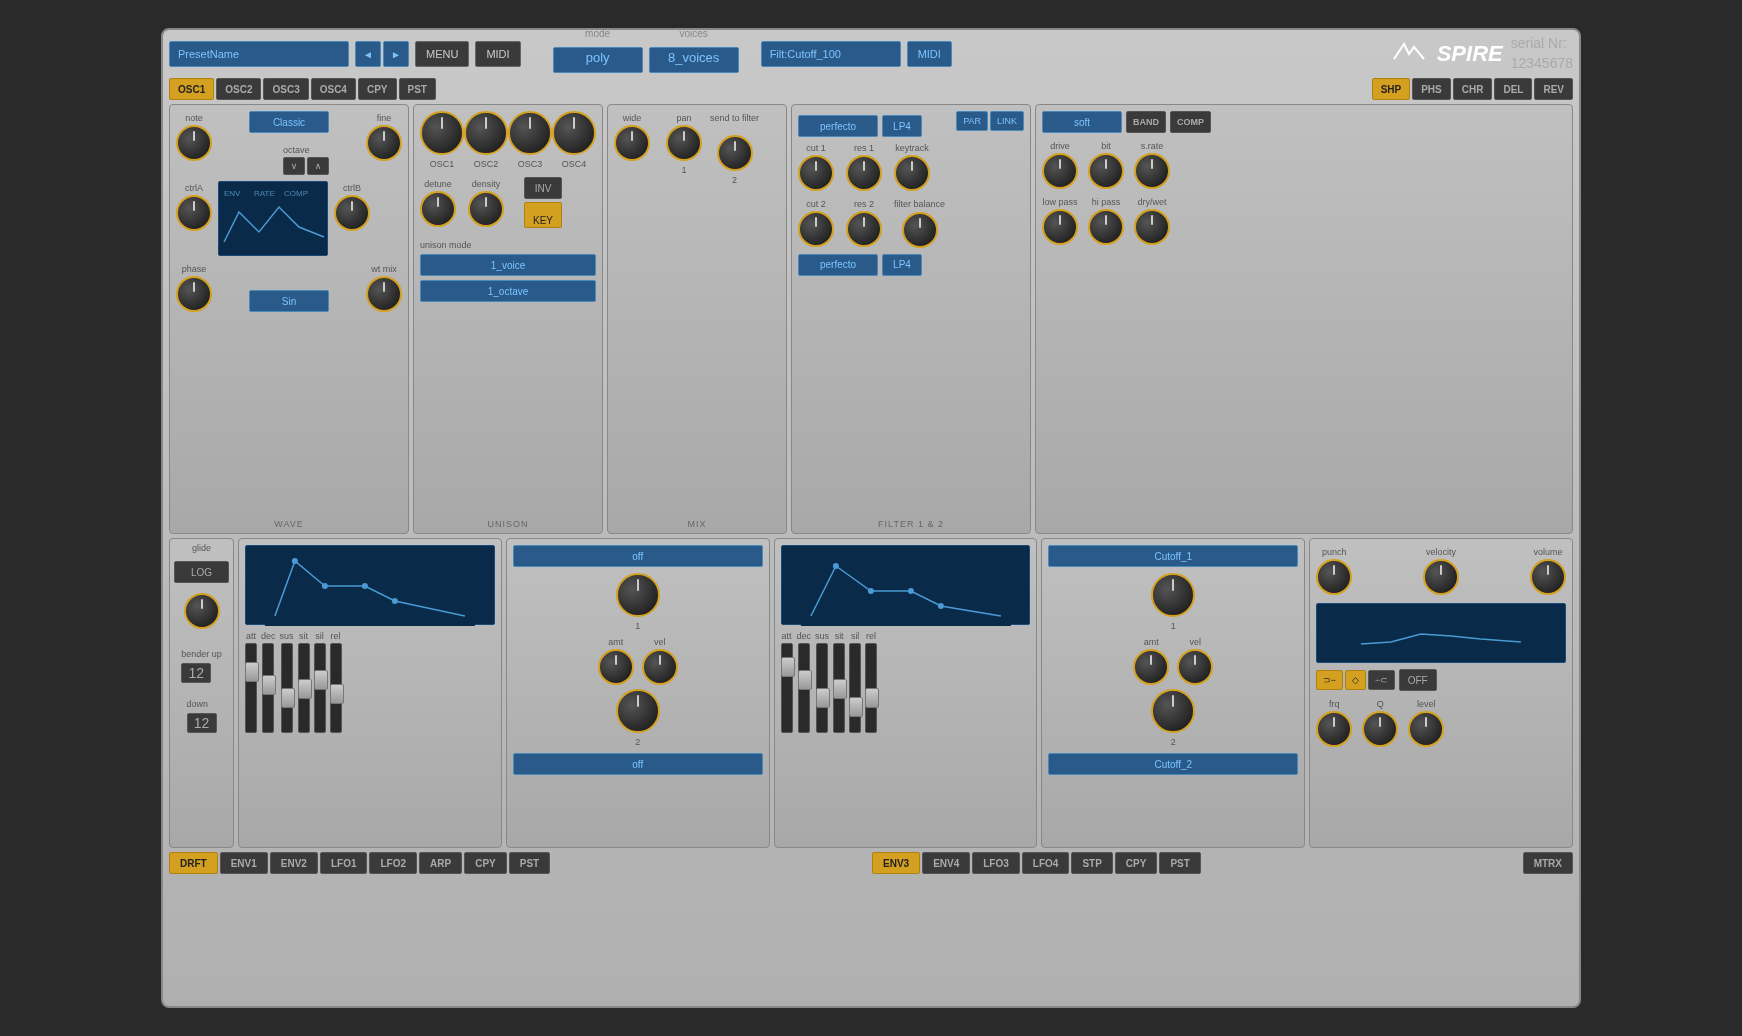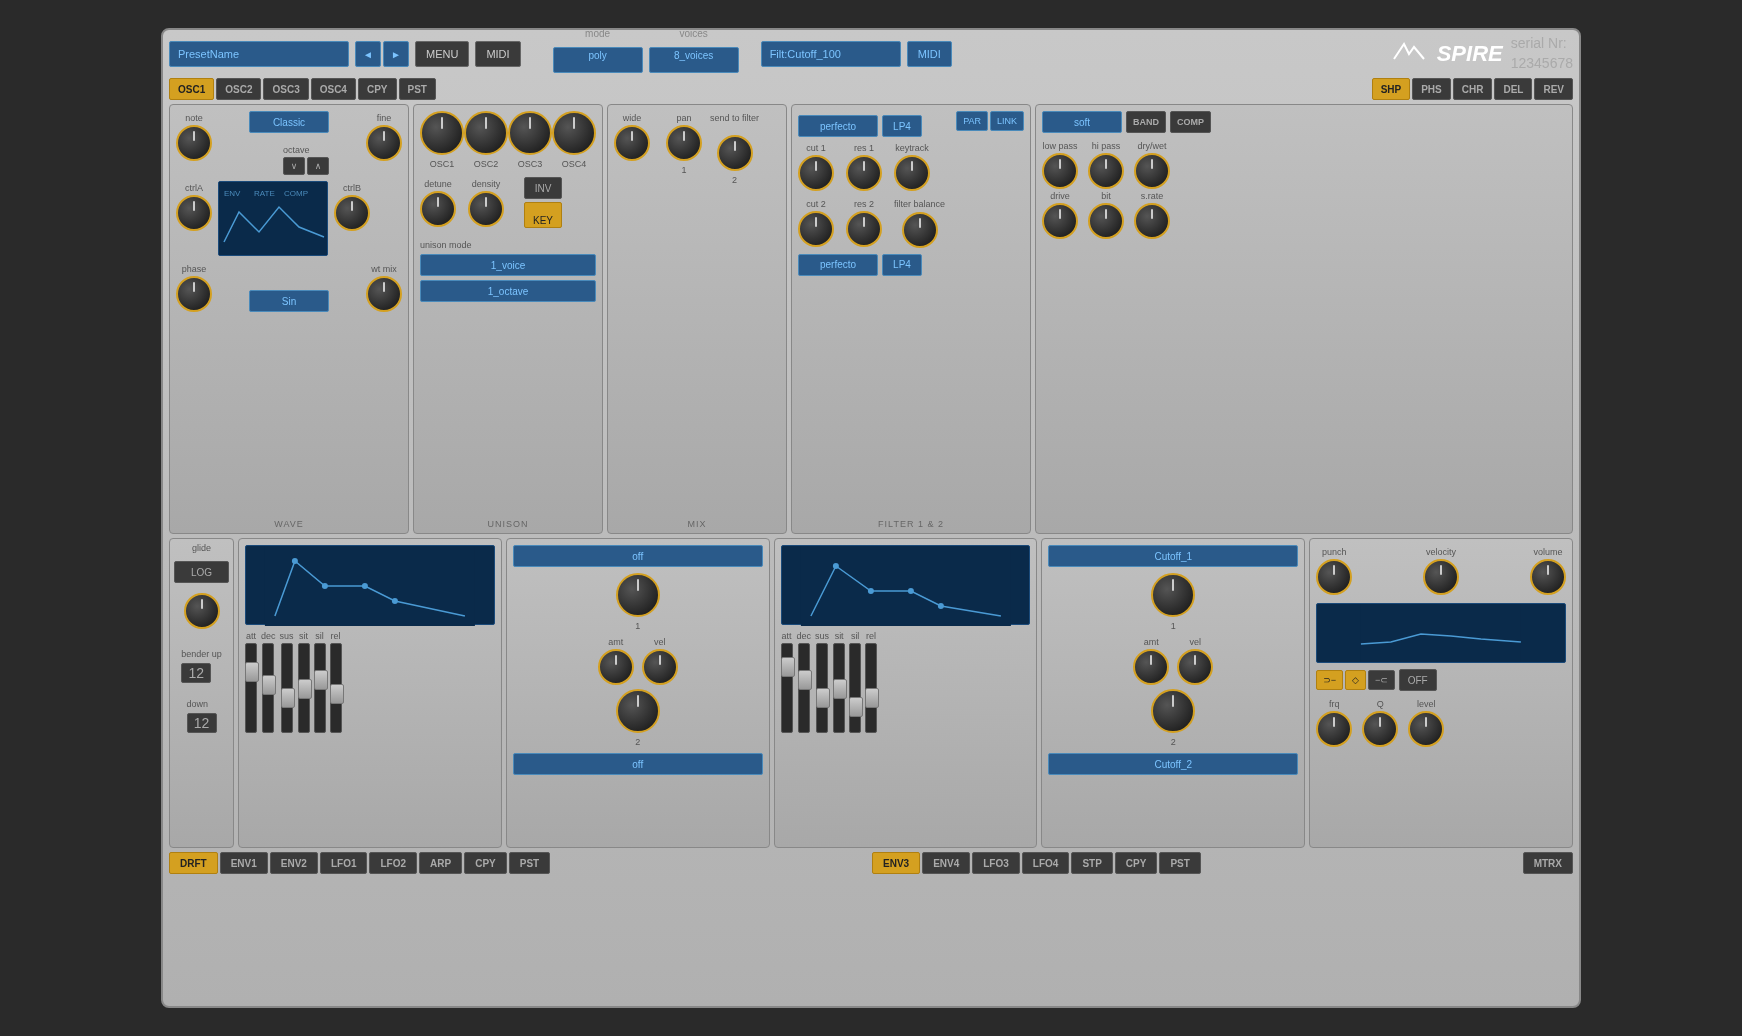--- a/index.html
+++ b/index.html
@@ -80,21 +80,21 @@
     .mode-group, .voices-group {
       display: flex;
       flex-direction: column;
       align-items: center;
     }
     .mode-select {
       background: #2a5a8a;
       color: #7cc4ff;
       border: 1px solid #4a8aba;
       padding: 2px 8px;
-      font-size: 10px;
+      font-size: 13px;
       height: 26px;
       border-radius: 2px;
       width: 90px;
       text-align: center;
     }
     .pitch-display {
       background: #2a5a8a;
       color: #7cc4ff;
       border: 1px solid #4a8aba;
       padding: 2px 8px;
@@ -686,45 +686,45 @@
       </div>
       <div class="panel-label">FILTER 1 &amp; 2</div>
     </div>
 
     <div class="panel fx-panel" style="min-width:200px;">
       <div style="display:flex;gap:4px;margin-bottom:6px;">
         <div class="blue-display" style="width:80px;">soft</div>
         <button class="osc-tab inactive" style="font-size:9px;padding:1px 6px;height:22px;">BAND</button>
         <button class="osc-tab inactive" style="font-size:9px;padding:1px 6px;height:22px;">COMP</button>
       </div>
+      <div style="display:flex;gap:10px;margin-bottom:6px;">
+        <div class="col">
+          <span class="knob-label">drive</span>
+          <div class="knob"></div>
+        </div>
+        <div class="col">
+          <span class="knob-label">bit</span>
+          <div class="knob"></div>
+        </div>
+        <div class="col">
+          <span class="knob-label">s.rate</span>
+          <div class="knob"></div>
+        </div>
+      </div>
       <div style="display:flex;gap:10px;">
         <div class="col">
           <span class="knob-label">low pass</span>
           <div class="knob"></div>
         </div>
         <div class="col">
           <span class="knob-label">hi pass</span>
           <div class="knob"></div>
         </div>
         <div class="col">
           <span class="knob-label">dry/wet</span>
-          <div class="knob"></div>
-        </div>
-      </div>
-      <div style="display:flex;gap:10px;margin-bottom:6px;">
-        <div class="col">
-          <span class="knob-label">drive</span>
-          <div class="knob"></div>
-        </div>
-        <div class="col">
-          <span class="knob-label">bit</span>
-          <div class="knob"></div>
-        </div>
-        <div class="col">
-          <span class="knob-label">s.rate</span>
           <div class="knob"></div>
         </div>
       </div>
     </div>
 
   </div>
 
   <div class="bottom-panels">
 
     <div class="glide-panel panel" style="width:65px;padding:4px;">

